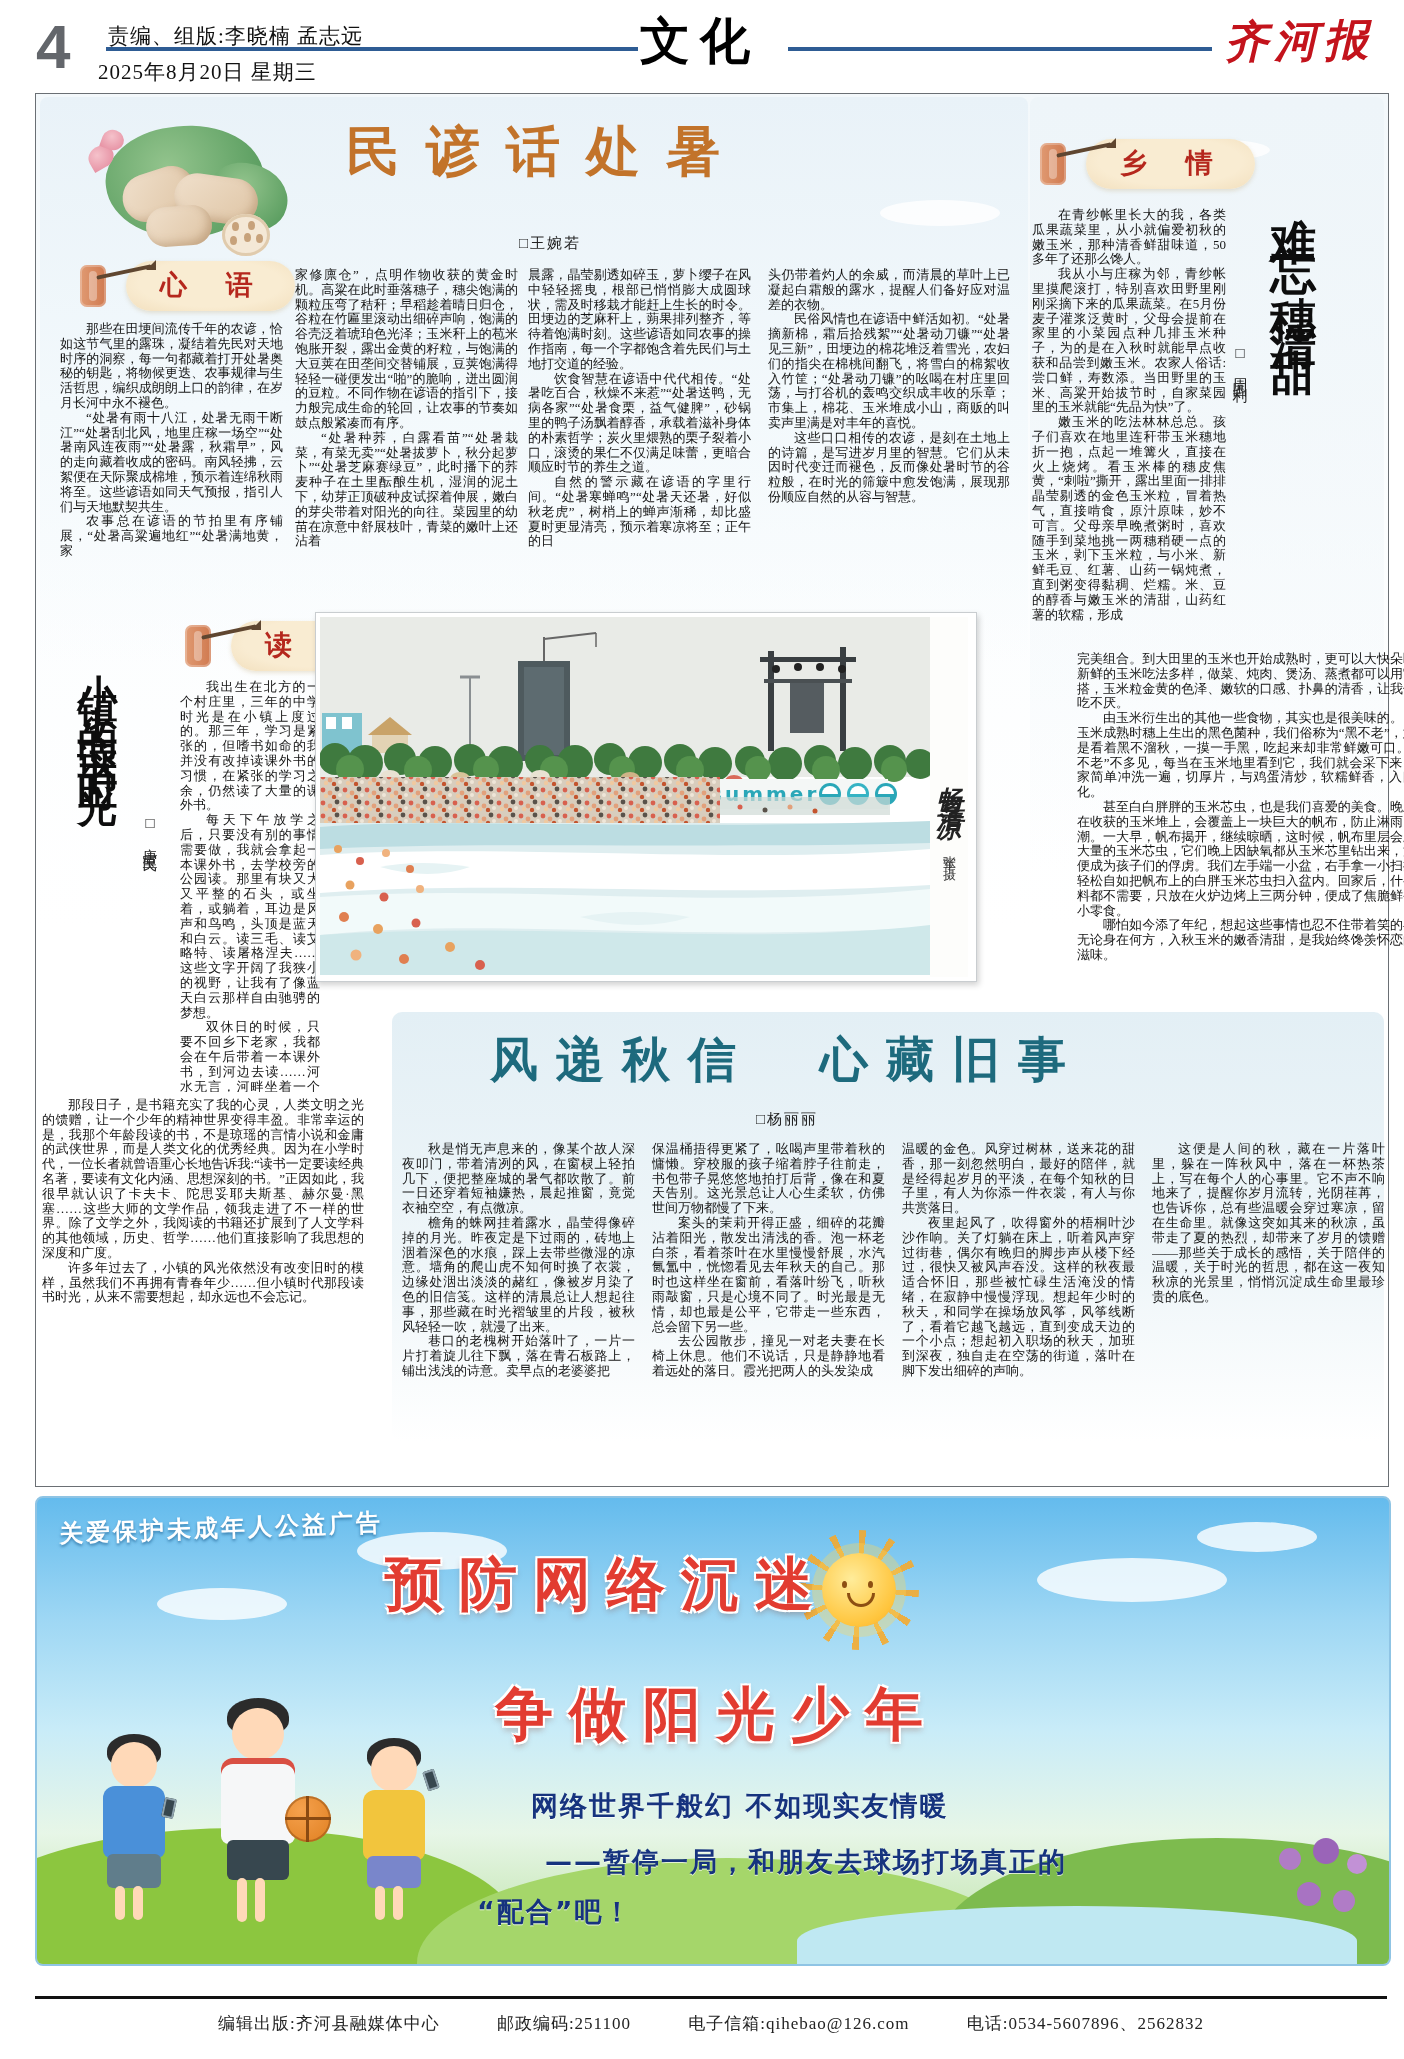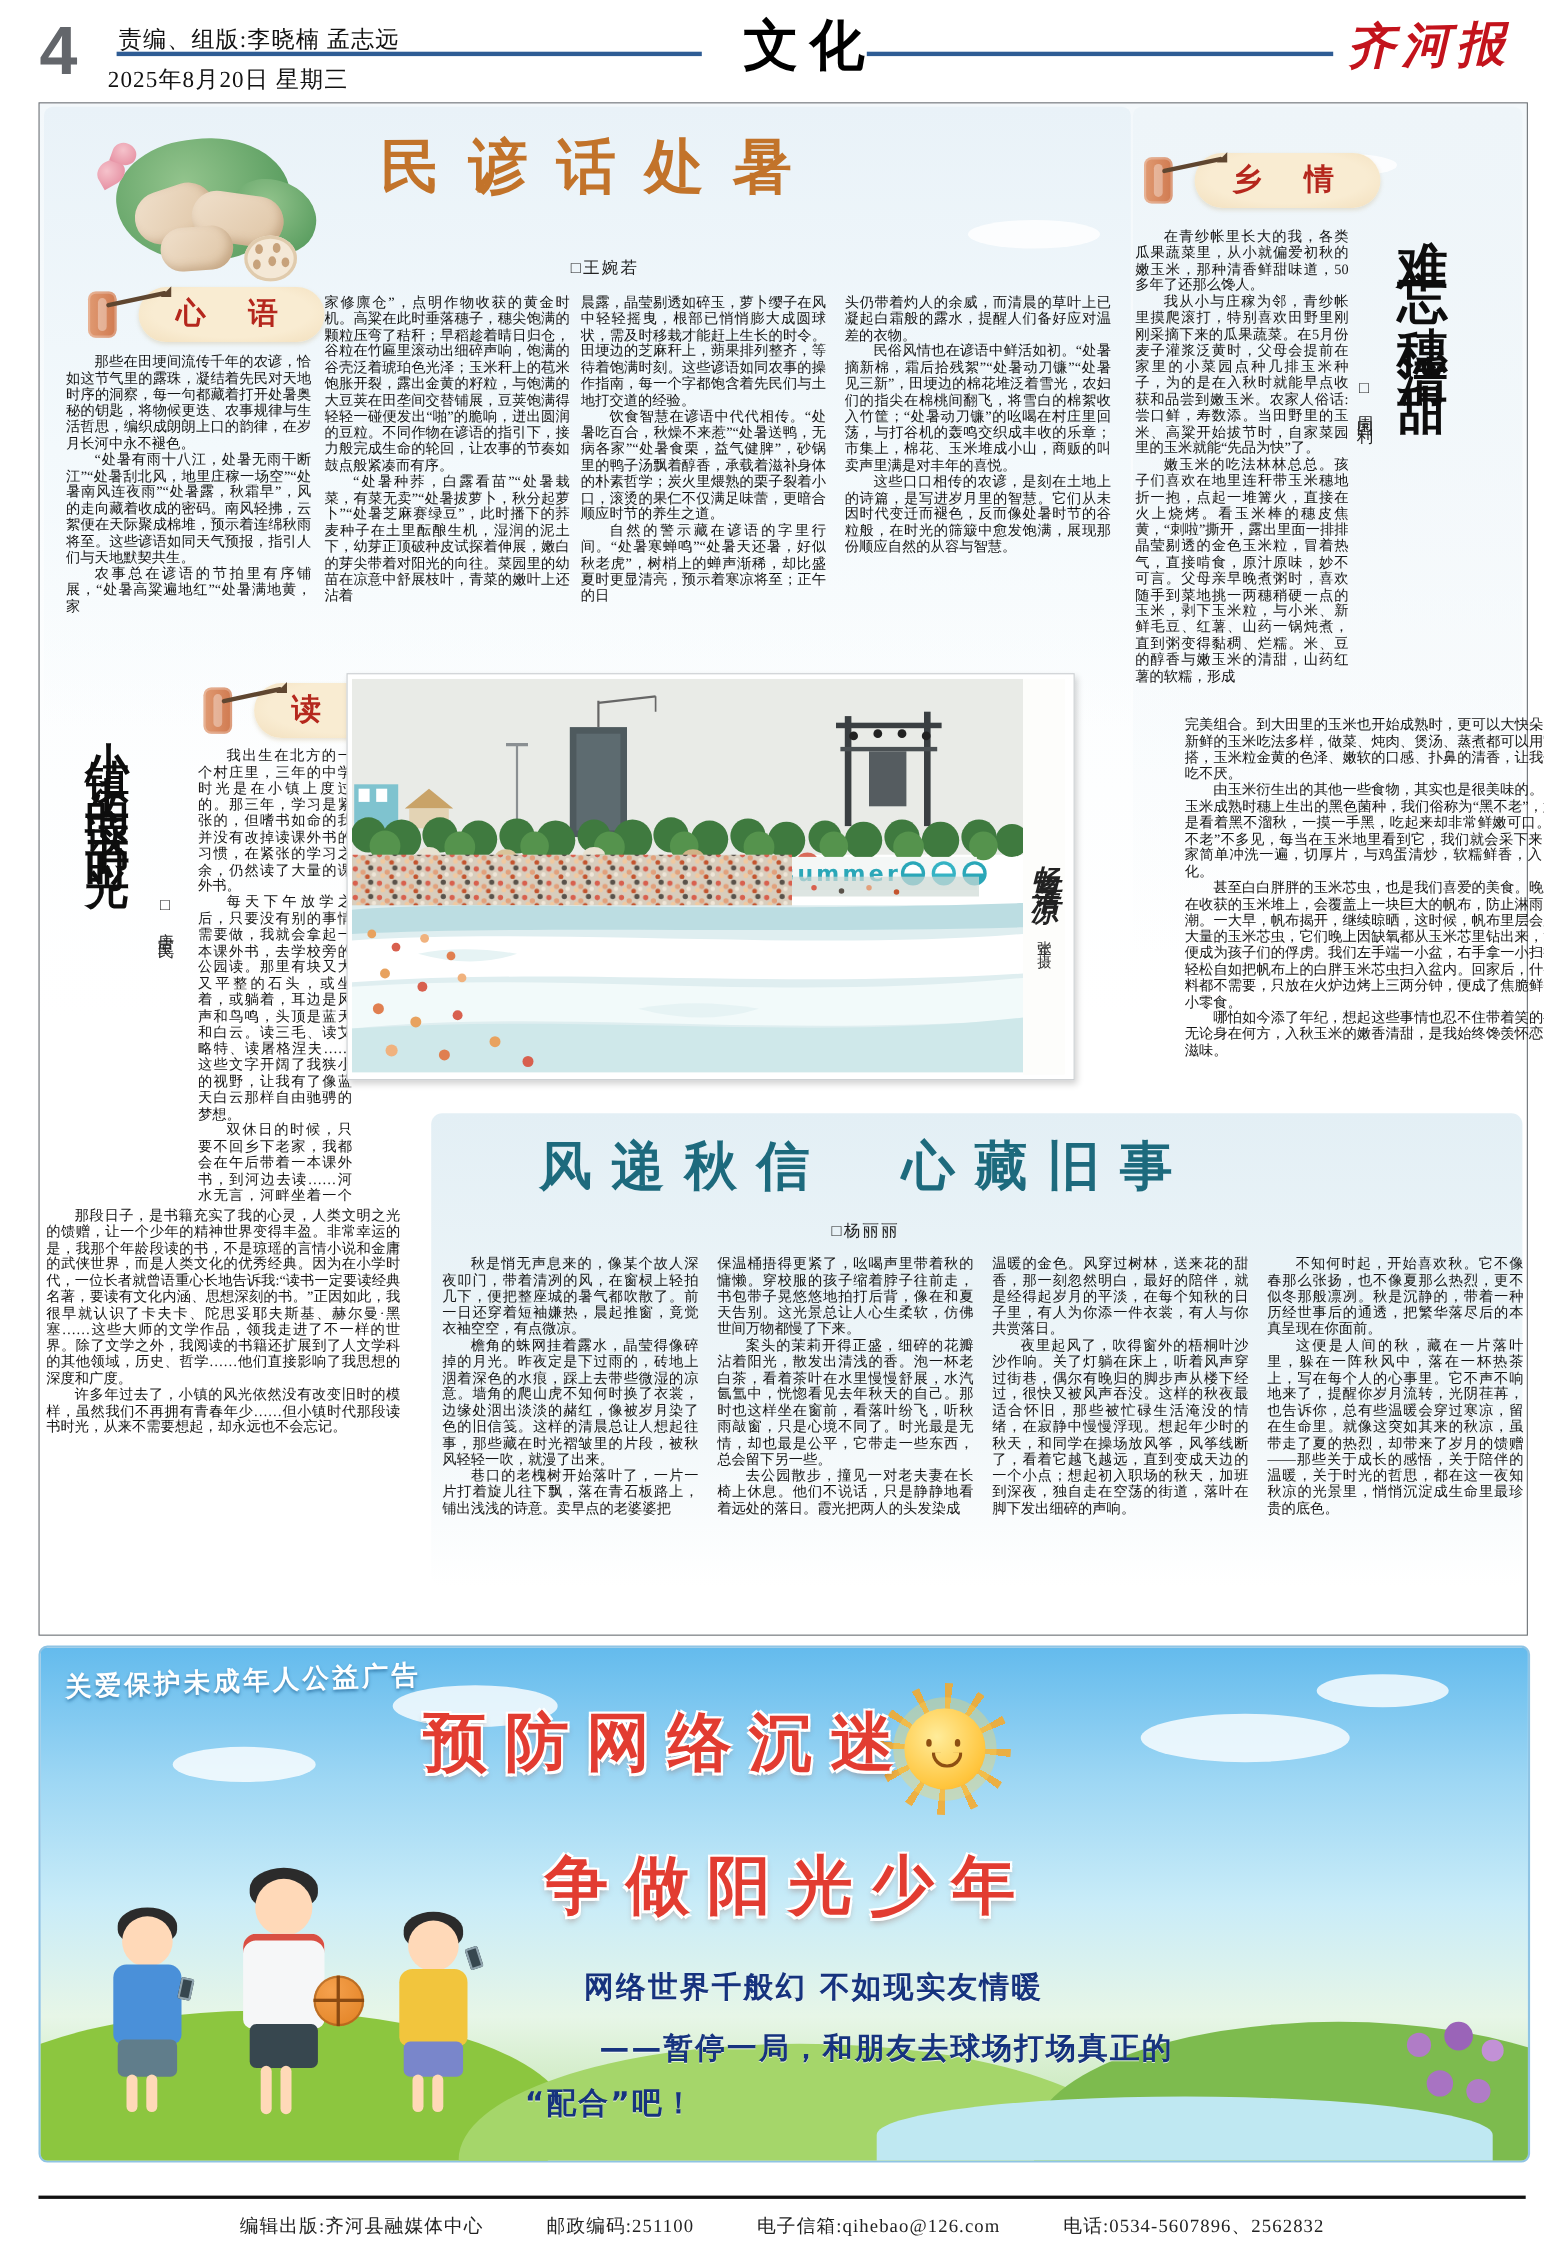--- a/index.html
+++ b/index.html
@@ -83,21 +83,21 @@
 </style>
 </head>
 <body>
 
 <div class="page">
 
   <div class="abs pagenum" style="left:36px;top:16px;">4</div>
   <div class="abs ed-line" style="left:108px;top:22px;">责编、组版:李晓楠 孟志远</div>
   <div class="abs blue-rule" style="left:106px;top:47px;width:532px;"></div>
   <div class="abs ed-line" style="left:98px;top:58px;">2025年8月20日 星期三</div>
-  <div class="abs section-title" style="left:676px;top:8px;">文化</div>
+  <div class="abs section-title" style="left:640px;top:8px;">文化</div>
   <div class="abs blue-rule" style="left:788px;top:47px;width:424px;"></div>
   <div class="abs paper-name" style="left:1224px;top:12px;">齐河报</div>
 
   <div class="abs main-box" style="left:35px;top:93px;width:1352px;height:1392px;"></div>
 
   <div class="abs wash-top" style="left:40px;top:97px;width:988px;height:566px;"></div>
   <div class="abs wash-right" style="left:1030px;top:97px;width:354px;height:908px;"></div>
   <div class="abs wash-feng" style="left:392px;top:1012px;width:992px;height:430px;"></div>
   <div class="abs cloud" style="left:880px;top:200px;width:120px;height:26px;"></div>
   <div class="abs cloud" style="left:1180px;top:140px;width:90px;height:20px;"></div>
@@ -321,21 +321,20 @@
   <div class="abs textcol cont" style="left:652px;top:1142px;width:233px;height:256px;">
       <p>保温桶捂得更紧了，吆喝声里带着秋的慵懒。穿校服的孩子缩着脖子往前走，书包带子晃悠悠地拍打后背，像在和夏天告别。这光景总让人心生柔软，仿佛世间万物都慢了下来。</p>
       <p>案头的茉莉开得正盛，细碎的花瓣沾着阳光，散发出清浅的香。泡一杯老白茶，看着茶叶在水里慢慢舒展，水汽氤氲中，恍惚看见去年秋天的自己。那时也这样坐在窗前，看落叶纷飞，听秋雨敲窗，只是心境不同了。时光最是无情，却也最是公平，它带走一些东西，总会留下另一些。</p>
       <p>去公园散步，撞见一对老夫妻在长椅上休息。他们不说话，只是静静地看着远处的落日。霞光把两人的头发染成</p>
     </div>
   <div class="abs textcol cont" style="left:902px;top:1142px;width:233px;height:256px;">
       <p>温暖的金色。风穿过树林，送来花的甜香，那一刻忽然明白，最好的陪伴，就是经得起岁月的平淡，在每个知秋的日子里，有人为你添一件衣裳，有人与你共赏落日。</p>
       <p>夜里起风了，吹得窗外的梧桐叶沙沙作响。关了灯躺在床上，听着风声穿过街巷，偶尔有晚归的脚步声从楼下经过，很快又被风声吞没。这样的秋夜最适合怀旧，那些被忙碌生活淹没的情绪，在寂静中慢慢浮现。想起年少时的秋天，和同学在操场放风筝，风筝线断了，看着它越飞越远，直到变成天边的一个小点；想起初入职场的秋天，加班到深夜，独自走在空荡的街道，落叶在脚下发出细碎的声响。</p>
     </div>
   <div class="abs textcol" style="left:1152px;top:1142px;width:233px;height:276px;">
-      <p>不知何时起，开始喜欢秋。它不像春那么张扬，也不像夏那么热烈，更不似冬那般凛冽。秋是沉静的，带着一种历经世事后的通透，把繁华落尽后的本真呈现在你面前。</p>
       <p>这便是人间的秋，藏在一片落叶里，躲在一阵秋风中，落在一杯热茶上，写在每个人的心事里。它不声不响地来了，提醒你岁月流转，光阴荏苒，也告诉你，总有些温暖会穿过寒凉，留在生命里。就像这突如其来的秋凉，虽带走了夏的热烈，却带来了岁月的馈赠——那些关于成长的感悟，关于陪伴的温暖，关于时光的哲思，都在这一夜知秋凉的光景里，悄悄沉淀成生命里最珍贵的底色。</p>
     </div>
 
   <div class="abs ad-box" style="left:35px;top:1496px;width:1352px;height:466px;">
 
     <div class="abs cloud" style="left:320px;top:34px;width:150px;height:38px;"></div>
     <div class="abs cloud" style="left:1000px;top:60px;width:190px;height:44px;"></div>
     <div class="abs cloud" style="left:1160px;top:24px;width:120px;height:30px;"></div>
     <div class="abs cloud" style="left:120px;top:90px;width:130px;height:32px;"></div>
 

